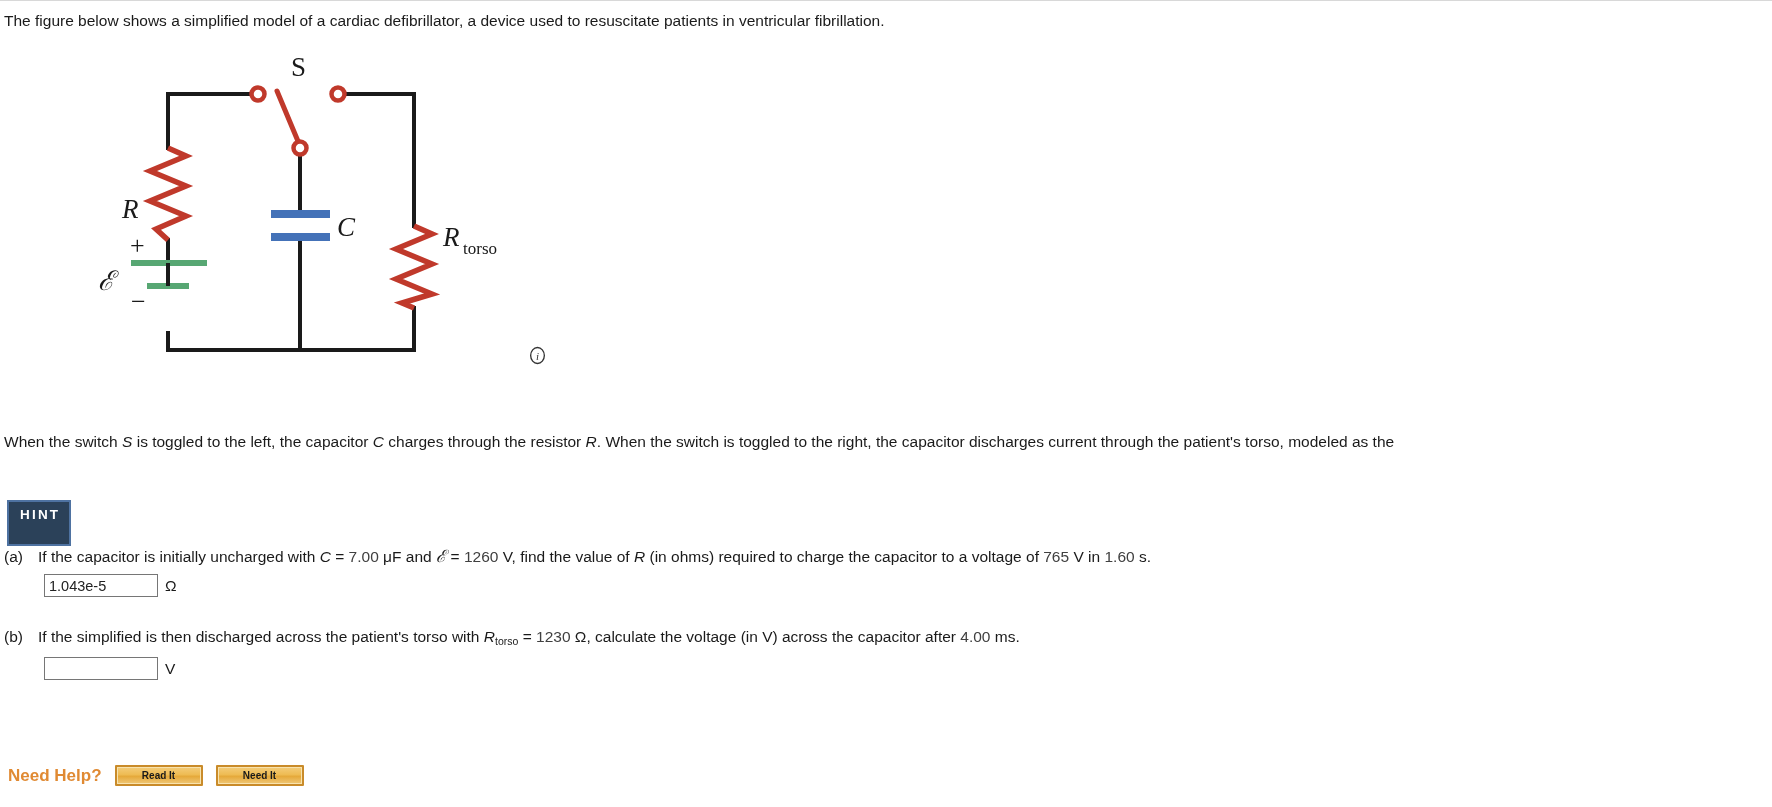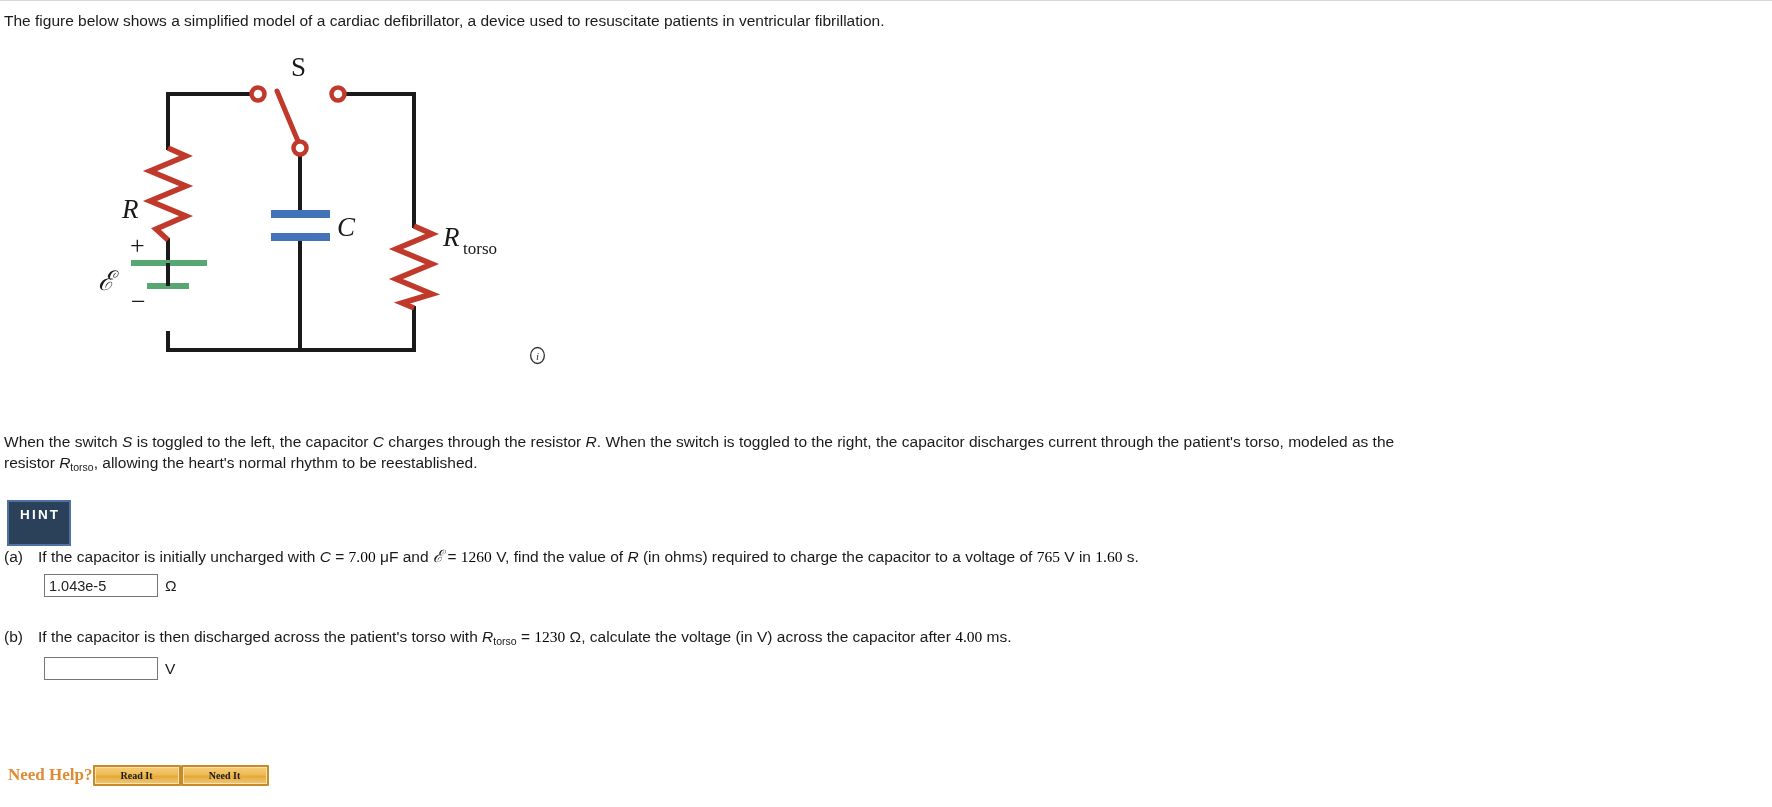--- a/index.html
+++ b/index.html
@@ -98,21 +98,21 @@
     line-height: 20px;
     color: #1a1a1a;
     white-space: nowrap;
   }
   .part-a { top: 547px; }
   .part-b { top: 627px; }
   .part-label {
     display: inline-block;
     width: 34px;
   }
-  .num { color: #000000; font-family: Liberation Serif, serif; }
+  .num { color: #404040; }
 
   .answer-row {
     position: absolute;
     left: 44px;
     display: flex;
     align-items: center;
     gap: 7px;
   }
   .answer-a { top: 574px; }
   .answer-b { top: 657px; }
@@ -131,23 +131,22 @@
     font-size: 15.5px;
     color: #1a1a1a;
   }
 
   
   .need-help-row {
     position: absolute;
     left: 8px;
     top: 765px;
     display: flex;
-    align-items: flex-start;
-    gap: 0;
-    font-family: Liberation Serif, serif;
+    align-items: flex-end;
+    gap: 13px;
   }
   .need-help-label {
     color: #e08a33;
     font-size: 17px;
     font-weight: bold;
   }
   .help-btn {
     display: inline-block;
     border: 2px solid #c98b2a;
     background: linear-gradient(to bottom, #f4cd7a 0%, #eebb53 45%, #e5a93a 55%, #f0c878 100%);
@@ -239,36 +238,35 @@
   </svg>
 </div>
 
 <svg class="info-icon" viewBox="0 0 20 20" xmlns="http://www.w3.org/2000/svg">
   <ellipse cx="10" cy="10" rx="7.2" ry="8.4" fill="#ffffff" stroke="#333333" stroke-width="1.4"></ellipse>
   <text x="10" y="14.4" text-anchor="middle" font-family="Liberation Serif, serif" font-style="italic" font-size="11.5" fill="#333333">i</text>
 </svg>
 
 <div class="body-para">
   <span>When the switch <span class="var">S</span> is toggled to the left, the capacitor <span class="var">C</span> charges through the resistor <span class="var">R</span>. When the switch is toggled to the right, the capacitor discharges current through the patient's torso, modeled as the</span>
-  <span class="line2">resistor <span class="var">R</span><span class="sub">torso</span>, allowing the heart's normal rhythm to be reestablished.</span>
 </div>
 
 <div class="hint">HINT</div>
 
 <div class="part part-a">
   <span class="part-label">(a)</span><span>If the capacitor is initially uncharged with </span><span class="var">C</span><span> = </span><span class="num">7.00</span><span> μF and </span><span class="emf">ℰ</span><span> = </span><span class="num">1260</span><span> V, find the value of </span><span class="var">R</span><span> (in ohms) required to charge the capacitor to a voltage of </span><span class="num">765</span><span> V in </span><span class="num">1.60</span><span> s.</span>
 </div>
 
 <div class="answer-row answer-a">
   <input class="ans-input" type="text" value="1.043e-5" style="">
   <span class="unit">Ω</span>
 </div>
 
 <div class="part part-b">
-  <span class="part-label">(b)</span><span>If the capacitor is then discharged across the patient's torso with </span><span class="var">R</span><span class="sub">torso</span><span> = </span><span class="num">1230</span><span> Ω, calculate the voltage (in V) across the capacitor after </span><span class="num">4.00</span><span> ms.</span>
+  <span class="part-label">(b)</span><span>If the simplified is then discharged across the patient's torso with </span><span class="var">R</span><span class="sub">torso</span><span> = </span><span class="num">1230</span><span> Ω, calculate the voltage (in V) across the capacitor after </span><span class="num">4.00</span><span> ms.</span>
 </div>
 
 <div class="answer-row answer-b">
   <input class="ans-input" type="text" value="" style="">
   <span class="unit">V</span>
 </div>
 
 <div class="need-help-row">
   <span class="need-help-label">Need Help?</span>
   <span class="help-btn">Read It</span>

